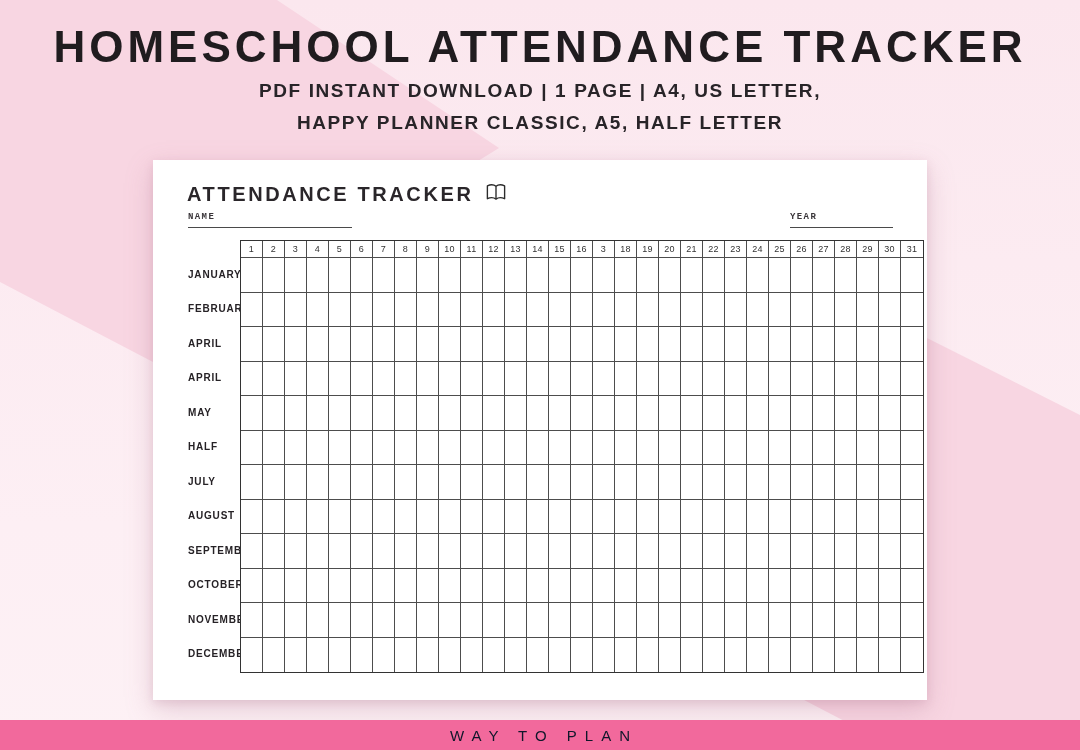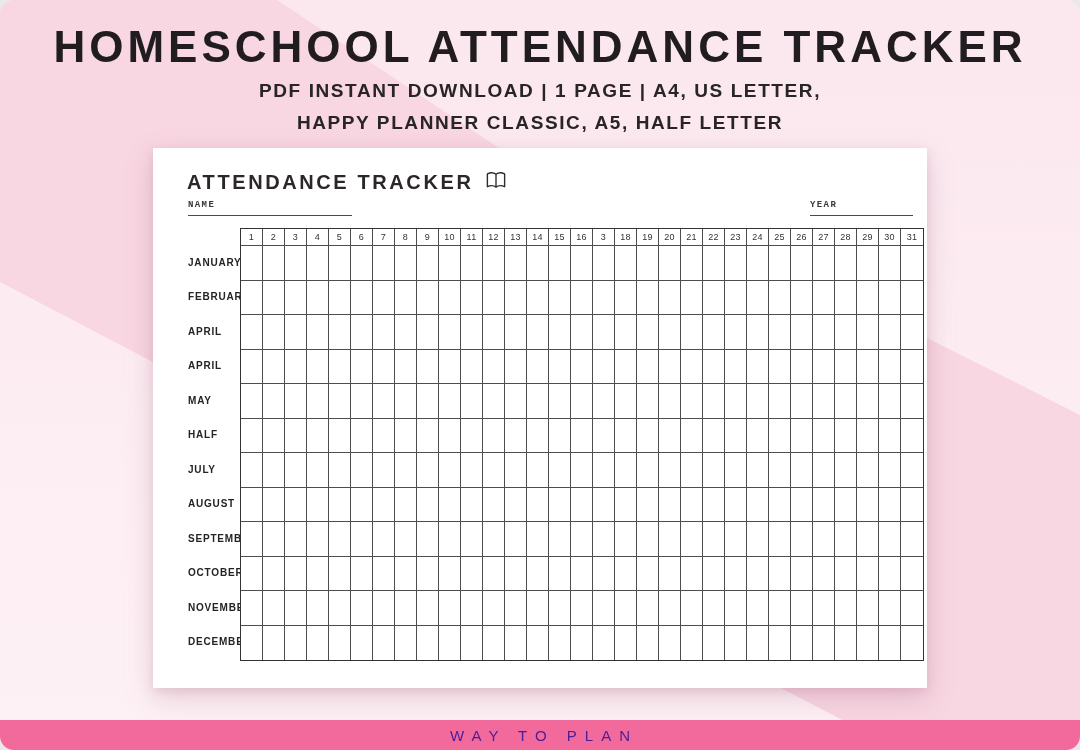--- a/index.html
+++ b/index.html
@@ -1,57 +1,56 @@
 <!DOCTYPE html>
 <html><head>
 <meta charset="utf-8">
 <style>
   html,body{margin:0;padding:0;}
   body{font-family:"Liberation Sans", sans-serif; background:#e9e9e9;}
   .canvas{
     position:relative; width:1080px; height:750px; overflow:hidden;
     background:linear-gradient(180deg,#fbe7ee 0%, #fdeff4 70%, #fdf1f5 100%);
-    border-radius:14px;
   }
   .bg-shapes{position:absolute; left:0; top:0; width:1080px; height:750px; display:block;}
 
   
   .hero{position:absolute; left:0; top:0; width:1080px; text-align:center; color:#201c1f;}
   .hero-title{
     position:absolute; left:0; top:24px; width:1080px;
     font-size:44px; font-weight:700; letter-spacing:4px; line-height:46px;
     color:#201c1f; white-space:nowrap;
   }
   .hero-sub{
     position:absolute; left:0; width:1080px;
     font-size:19px; font-weight:700; letter-spacing:1.6px; line-height:24px;
     color:#282428; white-space:nowrap;
   }
   .hero-sub.line1{top:79px;}
   .hero-sub.line2{top:111px;}
 
   
   .card{
-    position:absolute; left:153px; top:148px; width:774px; height:540px;
+    position:absolute; left:153px; top:160px; width:774px; height:540px;
     background:#ffffff;
     box-shadow:0 10px 26px rgba(173,110,140,0.28), 0 3px 9px rgba(173,110,140,0.18);
   }
   .card-heading{
     position:absolute; left:34px; top:22px;
     font-size:20px; font-weight:700; letter-spacing:2.6px; color:#2a262a;
     display:flex; align-items:center; gap:12px; line-height:22px;
   }
   .book-icon{display:inline-block; margin-top:1px;}
 
   .field{position:absolute; top:52px;}
   .field-label{display:block; font-size:9px; font-weight:700; letter-spacing:1.4px; color:#3a363a; margin-bottom:5px;font-family:Liberation Mono, monospace;}
   .field-rule{height:0; border-bottom:1.5px solid #4a4a4a;}
   .field.name{left:35px;}
   .field.name .field-rule{width:164px;}
-  .field.year{left:637px;margin-left:20px;}
+  .field.year{left:637px;}
   .field.year .field-rule{width:103px;}
 
   
   .month-col{position:absolute; left:35px; top:97px;}
   .mlabel{
     height:34.5px; display:flex; align-items:center;
     font-size:10px; font-weight:700; letter-spacing:0.8px; color:#262226; white-space:nowrap;
   }
   .grid{
     position:absolute; left:87px; top:80px;
@@ -67,21 +66,21 @@
   .cell{border-right:1px solid #4d4d4d; border-bottom:1px solid #4d4d4d;}
   .nor{border-right:none !important;}
   .nob{border-bottom:none !important;}
 
   
   .footer-bar{
     position:absolute; left:0; bottom:0; width:1080px; height:30px;
     display:flex; align-items:center; justify-content:center;
   }
   .footer-brand{
-    font-size:15px; font-weight:400; letter-spacing:8px; color:#4c1d95;
+    font-size:15px; font-weight:400; letter-spacing:8px; color:#0f172a;
     text-indent:8px; white-space:nowrap;
   }
 </style>
 </head>
 <body>
 
 <div class="canvas">
 
   <svg class="bg-shapes" viewBox="0 0 1080 750" aria-hidden="true">
     <polygon points="0,0 277,0 499,148 153,362 0,282" fill="#f8d6e2"></polygon>

